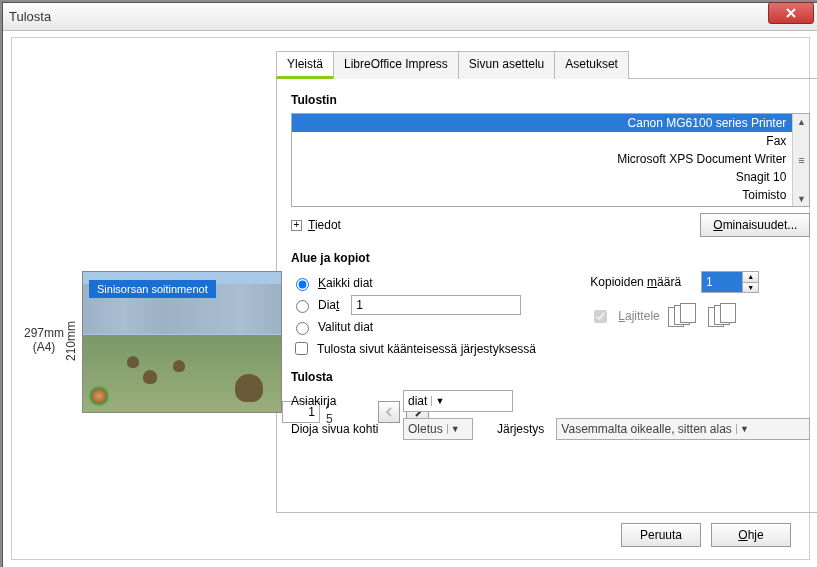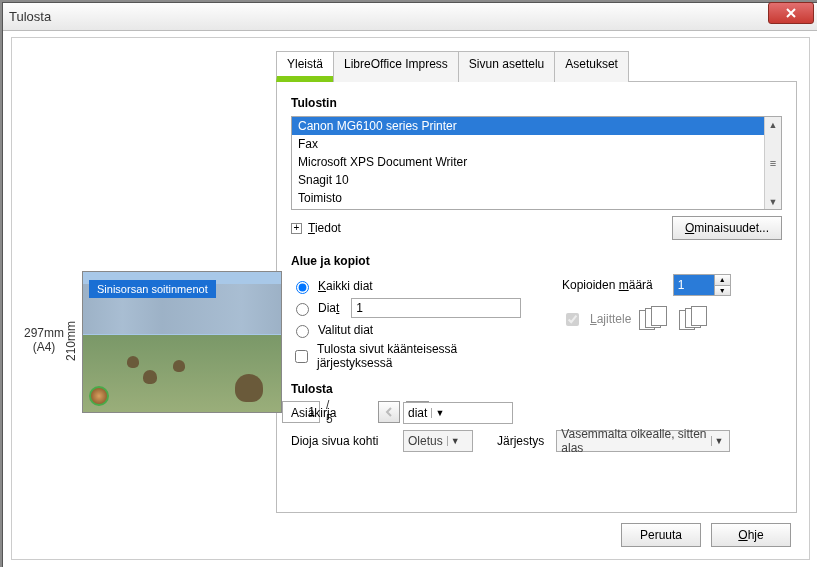--- a/index.html
+++ b/index.html
@@ -24,24 +24,24 @@
 .preview-bird.b4 { bottom: 40px; left: 90px; width: 12px; height: 12px; }
 .preview-avatar { position: absolute; bottom: 6px; left: 6px; width: 20px; height: 20px; border-radius: 50%; background: radial-gradient(#d8a060, #7a4a20); border: 2px solid #4aaa4a; }
 .pager { margin-top: 140px; display: flex; align-items: center; gap: 6px; }
 .pager-input { width: 38px; height: 22px; border: 1px solid #aaa; text-align: right; padding: 0 4px; }
 .pager-total { color: #333; }
 .nav-btn { width: 24px; height: 22px; border: 1px solid #999; background: linear-gradient(#fefefe, #e4e4e4); display: inline-flex; align-items: center; justify-content: center; }
 .nav-btn.disabled { color: #bbb; }
 .right-col { flex: 1; display: flex; flex-direction: column; }
 .tabs { display: flex; border-bottom: 1px solid #bbb; }
 .tab { border: 1px solid #bbb; border-bottom: none; background: #f4f4f4; padding: 5px 10px; margin-right: -1px; position: relative; top: 1px; }
-.tab.active { background: #fff; border-bottom: 6px solid #84cc16; }
+.tab.active { background: #fff; border-bottom: 3px solid #84cc16; }
 .tab-content { border: 1px solid #bbb; border-top: none; padding: 10px 14px; flex: 1; overflow: auto; }
 .section-title { font-weight: bold; margin: 4px 0 6px 0; }
-.printer-list { border: 1px solid #aaa; height: 94px; overflow: hidden; position: relative; display: flex; }
+.printer-list { border: 1px solid #aaa; height: 94px; overflow: hidden; position: relative; display: flex; text-align: right; }
 .printer-items { flex: 1; }
 .printer-item { padding: 2px 6px; }
 .printer-item.selected { background: #2a7bd8; color: #fff; }
 .list-scroll { width: 17px; background: #efefef; border-left: 1px solid #ccc; display: flex; flex-direction: column; justify-content: space-between; align-items: center; }
 .scroll-arrow { width: 15px; height: 15px; display: flex; align-items: center; justify-content: center; color: #555; font-size: 9px; }
 .details-row { display: flex; align-items: center; justify-content: space-between; margin-top: 6px; }
 .expander { display: inline-flex; align-items: center; gap: 6px; cursor: default; }
 .expander-icon { width: 11px; height: 11px; border: 1px solid #888; display: inline-flex; align-items: center; justify-content: center; font-size: 10px; line-height: 1; }
 .btn { border: 1px solid #9a9a9a; background: linear-gradient(#fefefe, #e7e7e7); padding: 4px 12px; min-width: 80px; text-align: center; }
 .btn.primary { border: 1px solid #3a8fd0; box-shadow: 0 0 0 1px #7ab8e8 inset; }
@@ -209,21 +209,21 @@
                 <span class="sel-btn">▼</span>
               </div>
             </div>
             <div class="form-row">
               <label>Dioja sivua kohti</label>
               <div class="select disabled" style="width:70px">
                 <span>Oletus</span>
                 <span class="sel-btn">▼</span>
               </div>
               <label style="min-width:auto;margin-left:12px">Järjestys</label>
-              <div class="select disabled" style="width:174px">
+              <div class="select disabled" style="width:254px">
                 <span>Vasemmalta oikealle, sitten alas</span>
                 <span class="sel-btn">▼</span>
               </div>
             </div>
           </div>
 
         </div>
       </div>
     </div>
 

